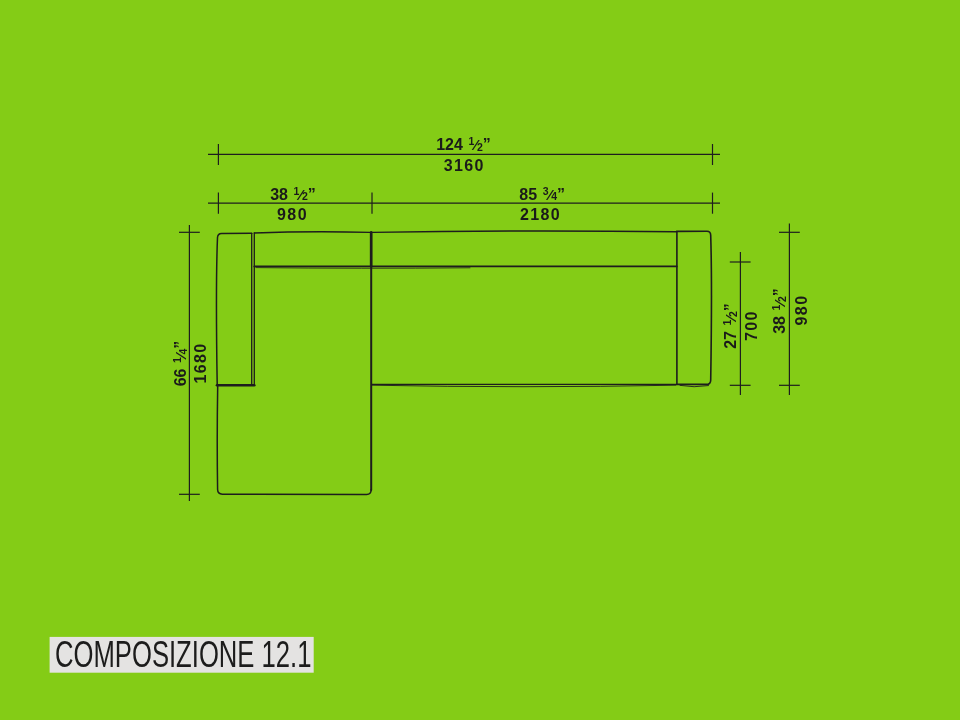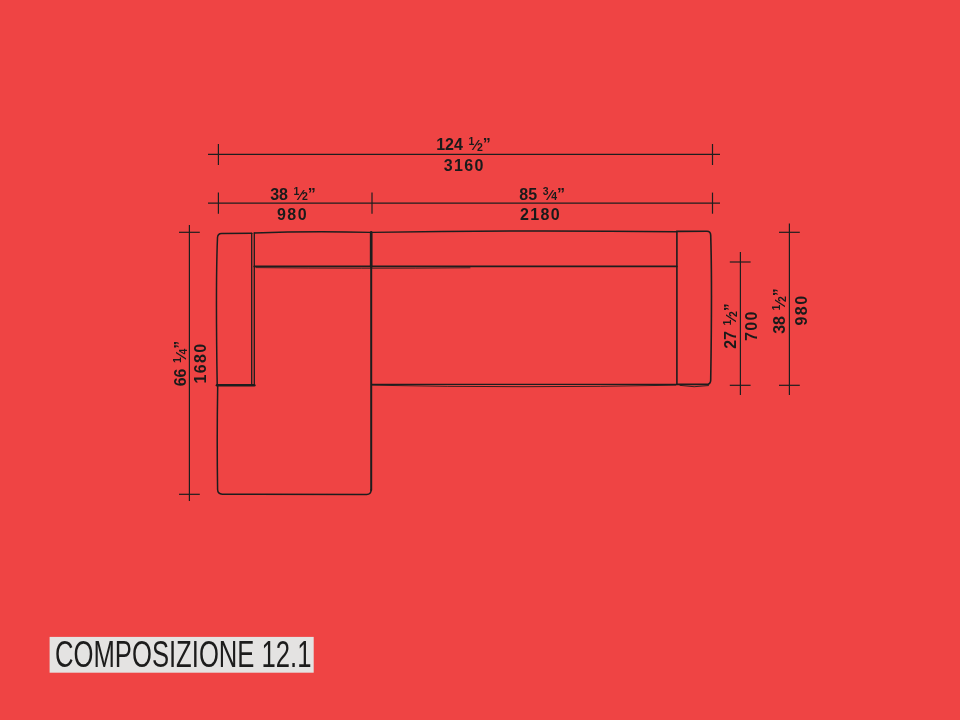--- a/index.html
+++ b/index.html
@@ -1,16 +1,16 @@
 <!DOCTYPE html>
 <html><head>
 <meta charset="utf-8">
 <style>
   html,body{margin:0;padding:0;background:#ffffff;}
-  .page{position:relative;width:960px;height:720px;background:#ef4444;overflow:hidden;
+  .page{position:relative;width:960px;height:720px;background:#84cc16;overflow:hidden;
         font-family:"Liberation Sans", sans-serif;}
 </style>
 </head>
 <body>
 <div class="page">
 <svg width="960" height="720" viewBox="0 0 960 720">
 
   <g stroke="#1e1e1e" stroke-width="1.2" fill="none" stroke-linecap="butt">
 
     <line x1="208" y1="154.4" x2="720" y2="154.4"></line>

